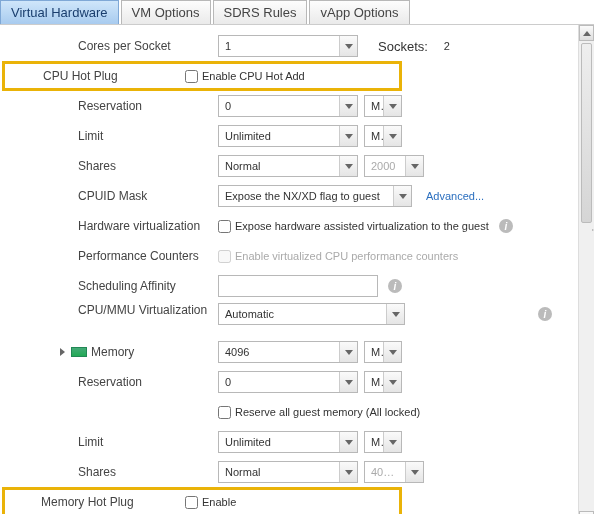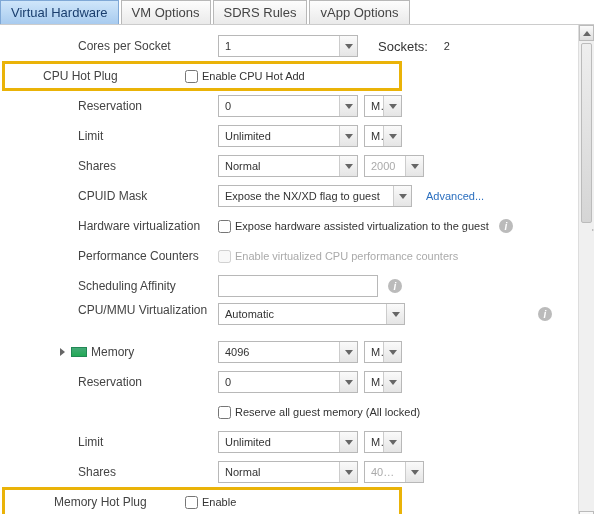--- a/index.html
+++ b/index.html
@@ -233,21 +233,21 @@
             <div class="arrow"></div>
           </div>
       <div class="sel unit disabled" style="width:60px">
             <span>40960</span>
             <div class="arrow"></div>
           </div>
     </div>
   </div>
 
   <div class="row highlight" style="margin-left:2px;margin-right:170px">
-    <div class="label" style="padding-left:49px">Memory Hot Plug</div>
+    <div class="label" style="padding-left:36px">Memory Hot Plug</div>
     <div class="field">
       <label class="chk">
             <input type="checkbox" style="">
             <span>Enable</span>
           </label>
     </div>
   </div>
 
 </div>
 <div class="scrollbar">

